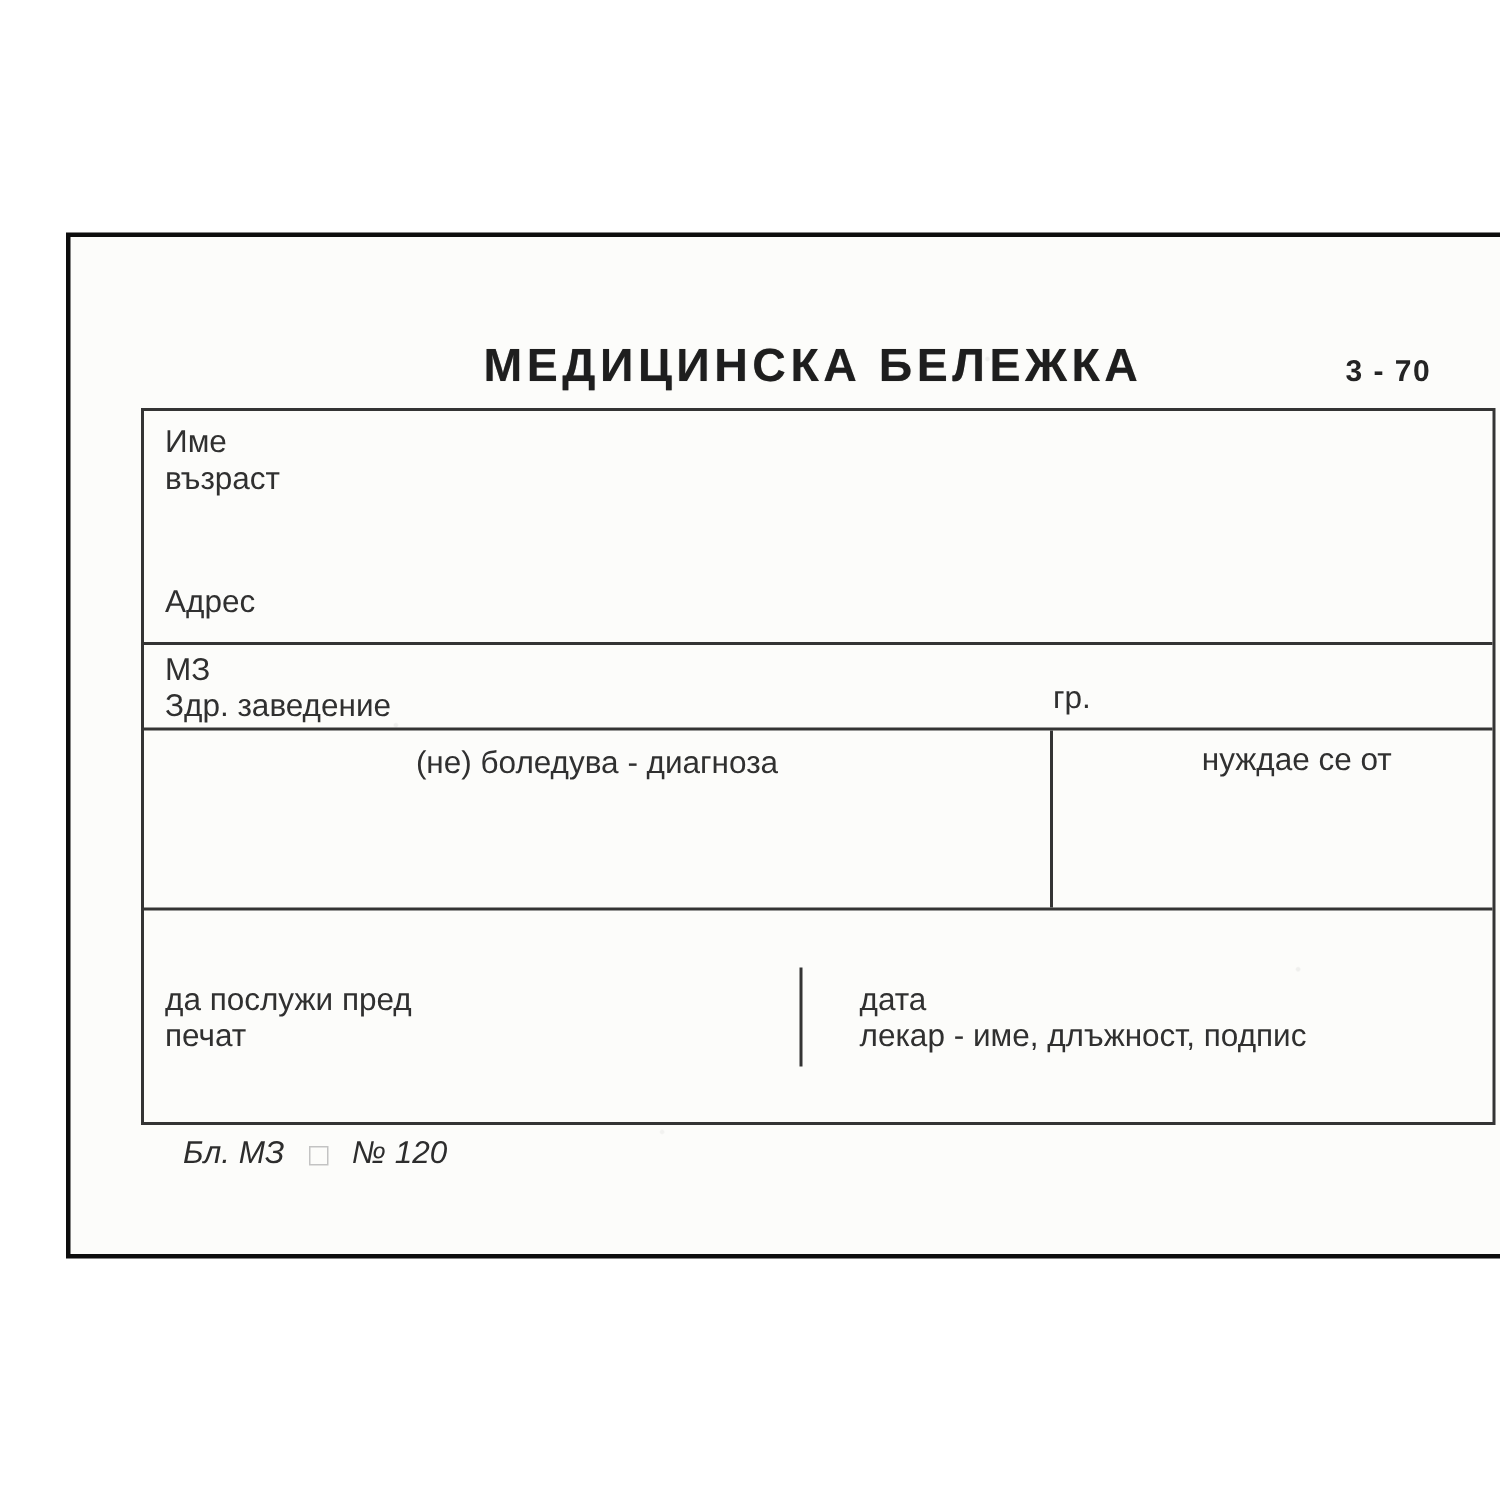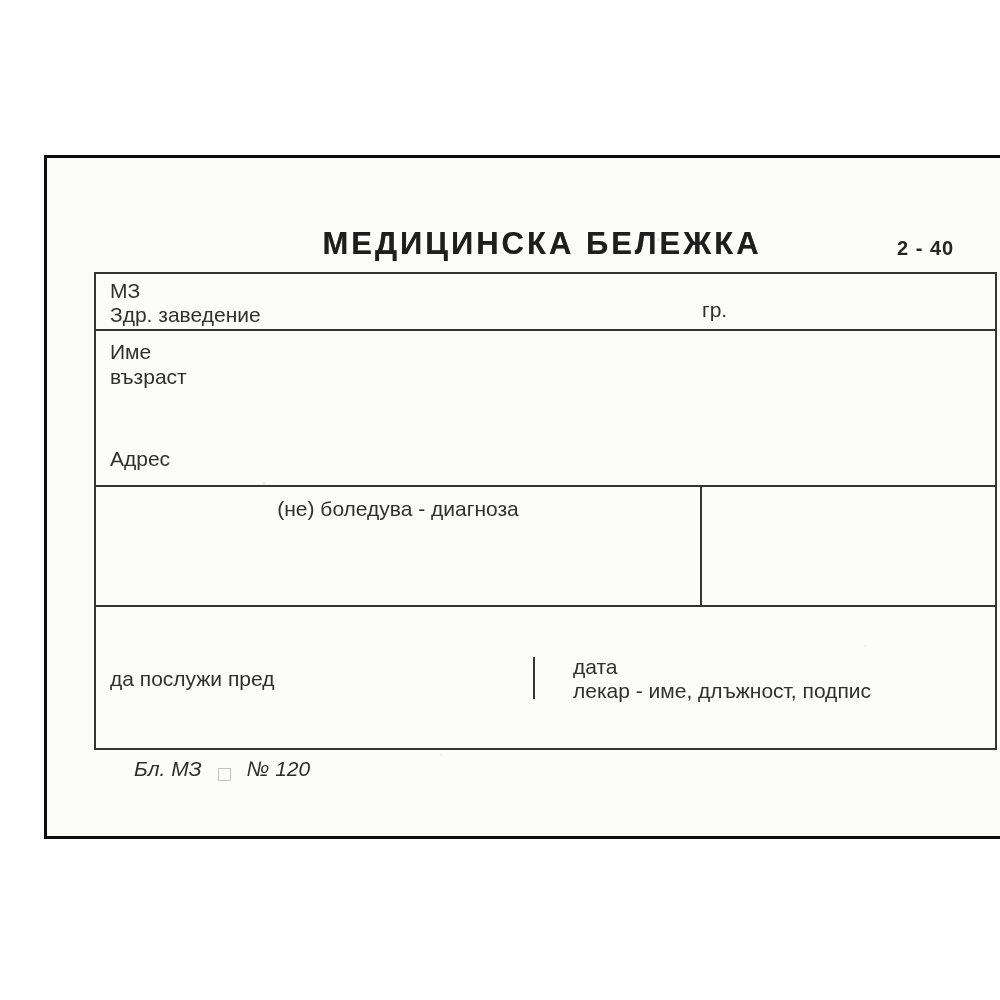--- a/index.html
+++ b/index.html
@@ -126,24 +126,24 @@
   }
   .row4 .cell-right {
     flex: 1;
     padding: 10px 0 8px 38px;
     display: flex;
     flex-direction: column;
     justify-content: space-between;
   }
   .footer {
     position: absolute;
-    left: 92px;
+    left: 80px;
     top: 757px;
     display: flex;
-    align-items: flex-end;
+    align-items: center;
     gap: 16px;
     font-size: 21px;
     font-style: italic;
     color: #2d2d2d;
   }
   .footer-box {
     width: 13px;
     height: 13px;
     border: 1.5px solid #c3c3c3;
     box-sizing: border-box;
@@ -151,49 +151,53 @@
   }
 </style>
 </head>
 <body>
 
 <div class="page">
 
   <div class="frame"></div>
 
   <h1 class="title">МЕДИЦИНСКА БЕЛЕЖКА</h1>
-  <span class="form-code">2 - 40</span>
+  <span class="form-code">3 - 70</span>
 
   <div class="form-table">
+
+    <div class="row row2">
+      <div class="stack">
+        <span>Име</span>
+        <span>възраст</span>
+      </div>
+      <span>Адрес</span>
+    </div>
 
     <div class="row row1">
       <div class="stack">
         <span>МЗ</span>
         <span>Здр. заведение</span>
       </div>
       <span class="city-label">гр.</span>
     </div>
 
-    <div class="row row2">
-      <div class="stack">
-        <span>Име</span>
-        <span>възраст</span>
-      </div>
-      <span>Адрес</span>
-    </div>
-
     <div class="row row3">
       <div class="cell-left">
         <span>(не) боледува - диагноза</span>
       </div>
+      <div class="cell-right">
+        <span>нуждае се от</span>
+      </div>
     </div>
 
     <div class="row row4">
       <div class="cell-left">
         <span>да послужи пред</span>
+        <span>печат</span>
       </div>
       <div class="cell-right">
         <span>дата</span>
         <span>лекар - име, длъжност, подпис</span>
       </div>
     </div>
 
   </div>
 
   <div class="footer">

